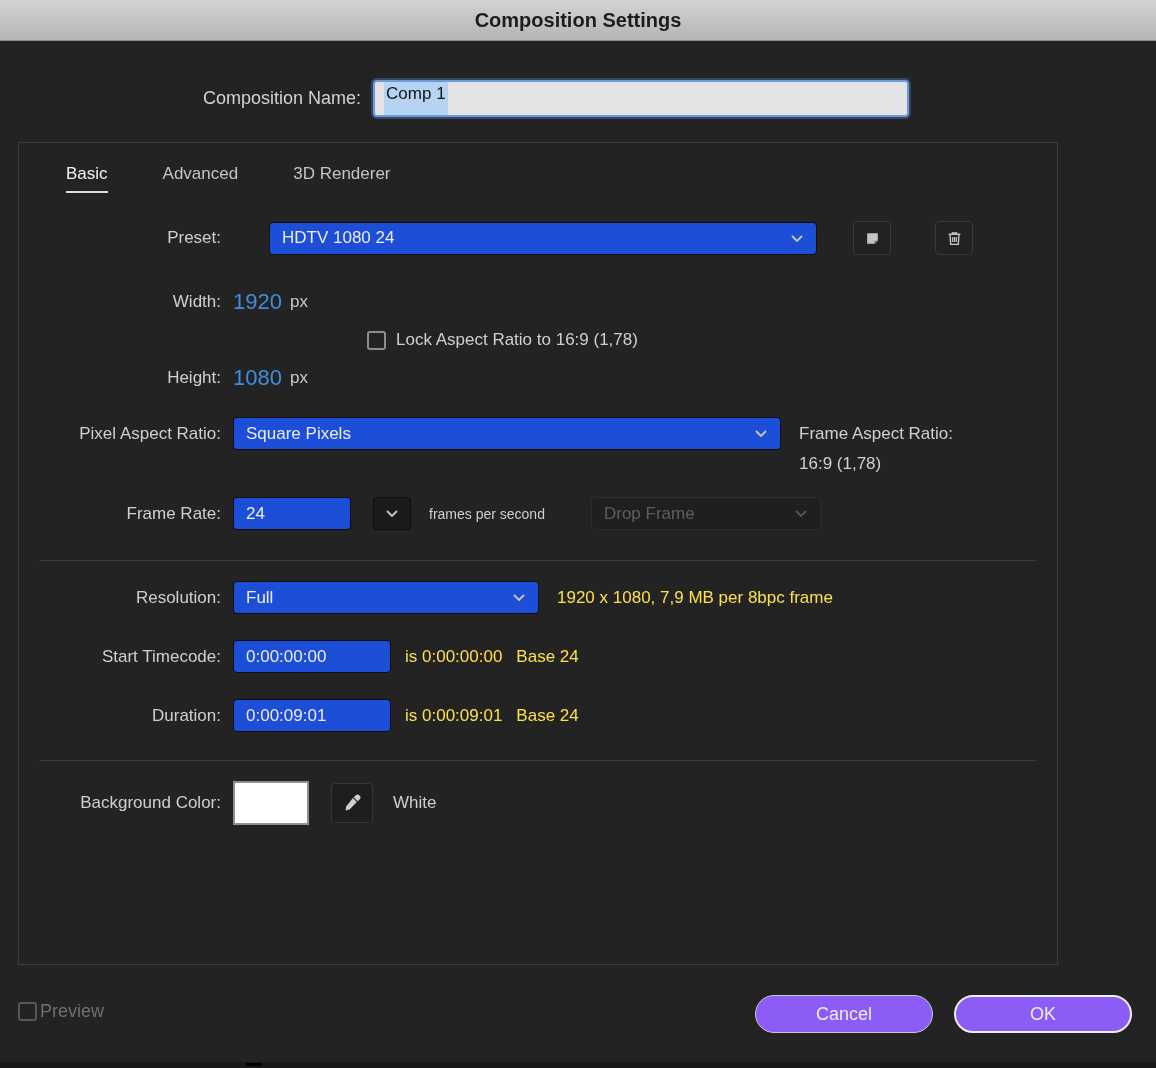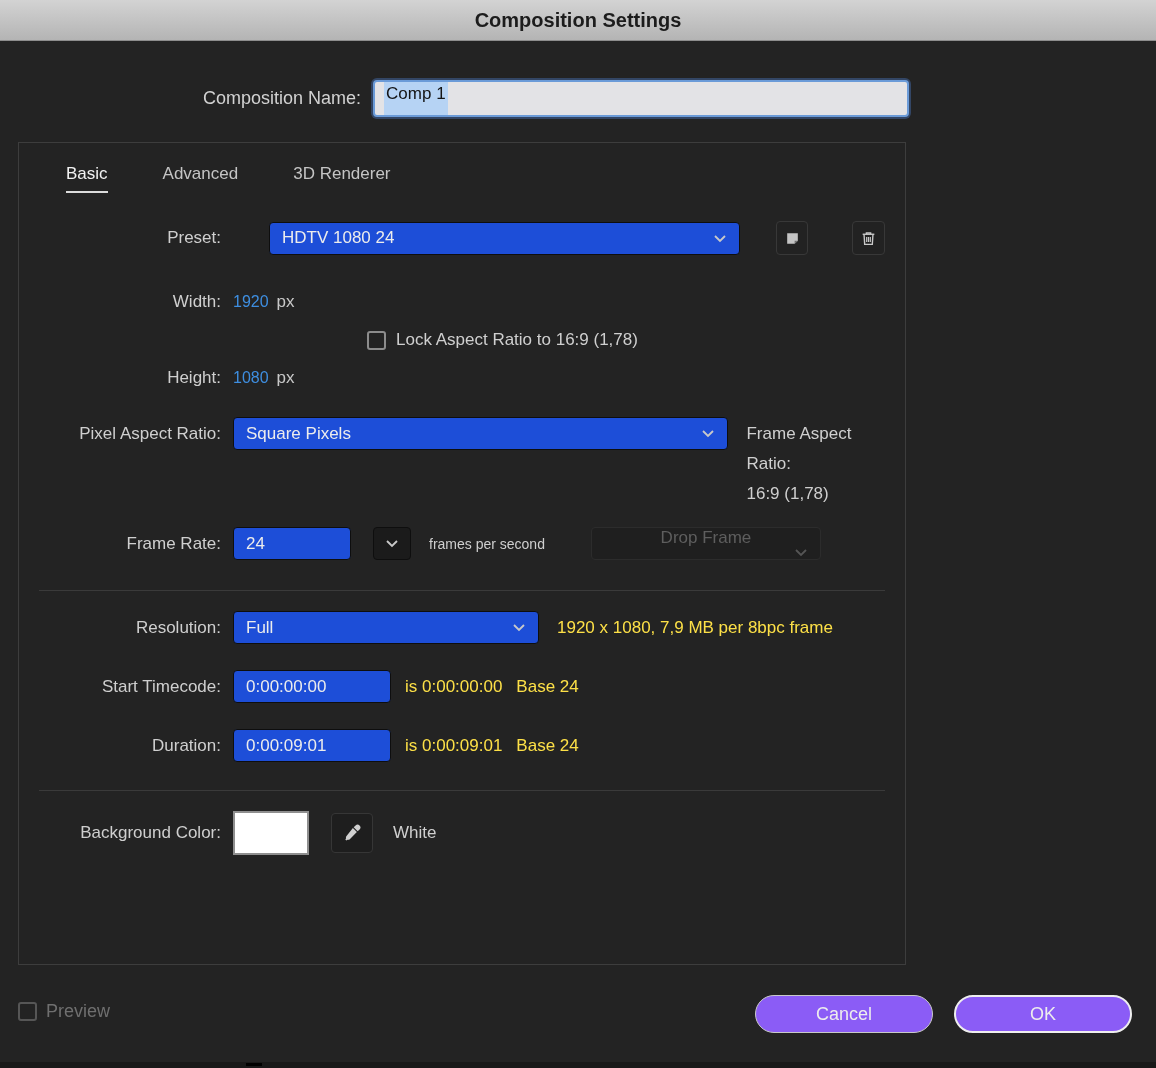--- a/index.html
+++ b/index.html
@@ -24,21 +24,21 @@
     width:536px; height:37px; background:#e3e3e6;
     border:2px solid #6b9bd8; border-radius:4px;
     box-shadow:0 0 0 2px rgba(80,130,210,.38);
     display:flex; padding:0 9px;
     font-size:17px; color:#141414;
   }
   .name-input .selected { background:#b6d3f4; padding:2px 2px; }
 
   
   .panel {
-    margin:25px 18px 0; height:823px; width:888px;
+    margin:25px 18px 0; height:823px; width:1040px;
     border:1px solid #3d3d3d; background:#232323;
     padding:0 20px;
   }
   .tabs { display:flex; gap:55px; padding:21px 0 0 27px; }
   .tab { font-size:17px; color:#c4c4c4; padding-bottom:7px; cursor:default; }
   .tab.active { color:#f2f2f2; border-bottom:2px solid #dcdcdc; }
 
   .row { display:flex; align-items:center; }
   .label { flex:none; width:182px; text-align:right; margin-right:12px; font-size:17px; color:#cfcfcf; }
 
@@ -54,21 +54,21 @@
 
   .icon-btn {
     width:38px; height:34px; background:#222222; border:1px solid #383838; border-radius:4px;
     display:flex; align-items:center; justify-content:center;
   }
   .preset-row { margin-top:28px;gap:36px; }
   .preset-row .icon-btn:nth-of-type(1) { margin-left:22px; }
   .preset-row .icon-btn + .icon-btn { margin-left:8px; }
 
   .dim-row { margin-top:32px; height:30px; }
-  .blue { color:#3e8ee0; font-size:16px; }
+  .blue { color:#3e8ee0; font-size:22px; }
   .unit { color:#c8c8c8; font-size:17px; margin-left:8px;text-align:center; }
 
   .lock-row { margin-top:8px; height:30px; margin-left:328px; }
   .checkbox {
     width:19px; height:19px; border:2px solid #8c8c8c; border-radius:3px; background:#232323; flex:none;
   }
   .lock-row .cb-label { margin-left:10px; font-size:17px; color:#cfcfcf; }
   .height-row { margin-top:8px; }
 
   .par-row { margin-top:24px; align-items:flex-start; }
@@ -78,21 +78,20 @@
   .fps-row { margin-top:18px; }
   .stepper-btn {
     width:38px; height:33px; margin-left:22px; background:#1b1b1b;
     border:1px solid #0e0e0e; border-radius:4px;
     display:flex; align-items:center; justify-content:center;
   }
   .fps-unit { margin-left:18px; font-size:14px; color:#cfcfcf; }
   .dd-dropframe {
     margin-left:46px; width:230px; background:#1f1f1f; border:1px solid #2c2c2c;
     color:#5e5e5e;
-    flex-direction:column;
   }
 
   .divider { height:1px; background:#3a3a3a; margin-top:30px; }
   .divider2 { margin-top:28px; }
 
   .res-row { margin-top:20px; }
   .info { margin-left:18px; font-size:17px; color:#fde047; }
   .info .base { margin-left:14px; }
 
   .tc-row { margin-top:26px; }
@@ -104,21 +103,21 @@
   }
   .eyedropper-btn {
     width:42px; height:40px; margin-left:22px; background:#1e1e1e;
     border:1px solid #363636; border-radius:4px;
     display:flex; align-items:center; justify-content:center;
   }
   .bg-name { margin-left:20px; font-size:17px; color:#cfcfcf; }
 
   
   .preview {
-    position:absolute; left:18px; top:1001px; display:flex; align-items:center; gap:9px;
+    position:absolute; left:18px; top:1001px; display:flex; align-items:center; gap:3px;
   }
   .preview .checkbox { border-color:#565656; }
   .preview .pv-label { font-size:18px; color:#6f6f6f; }
 
   .pill-btn {
     position:absolute; top:995px; width:178px; height:38px; border-radius:19px;
     background:#8b5cf6; display:flex; align-items:center; justify-content:center;
     font-size:18px; color:#ededed;
   }
   .cancel-btn { right:223px; border:1.5px solid #c9c9c9; }

